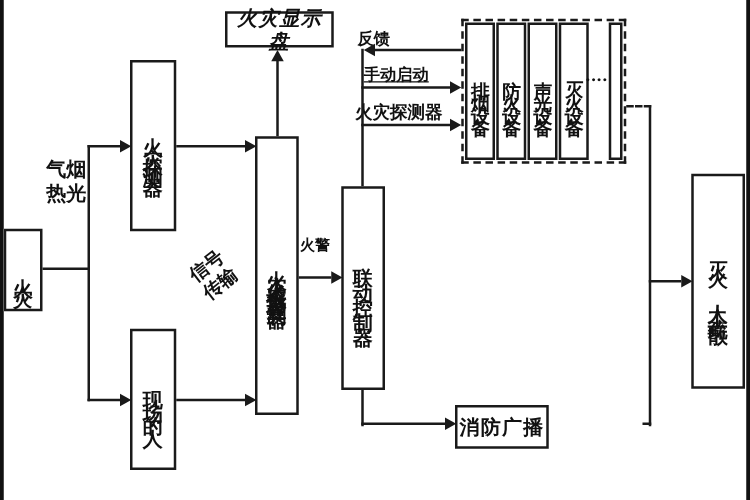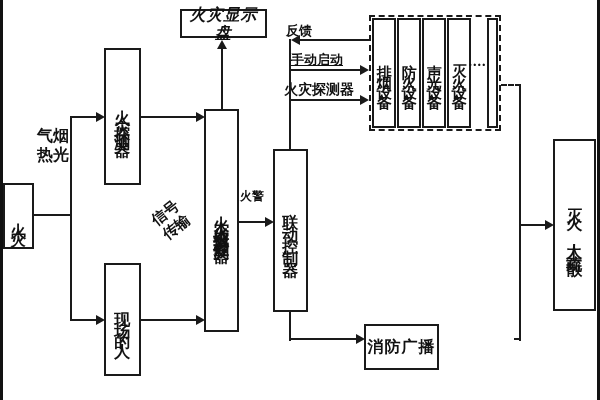--- a/index.html
+++ b/index.html
@@ -48,21 +48,21 @@
   <div class="box v ls12" style="left:273px;top:149px;width:35px;height:163px;">联动控制器</div>
 
   <div class="dashed-group" style="left:369px;top:15px;width:132px;height:116px;"></div>
   <div class="box v ls10 eq" style="left:372px;top:18px;width:24px;height:110px;">排烟设备</div>
   <div class="box v ls10 eq" style="left:397px;top:18px;width:24px;height:110px;">防火设备</div>
   <div class="box v ls10 eq" style="left:422px;top:18px;width:24px;height:110px;">声光设备</div>
   <div class="box v ls10 eq" style="left:447px;top:18px;width:24px;height:110px;">灭火设备</div>
   <div class="lab" style="left:468px;top:54px;font-size:13px;">......</div>
   <div class="box" style="left:487px;top:18px;width:11px;height:110px;"></div>
 
-  <div class="box" style="left:364px;top:324px;width:75px;height:46px;letter-spacing:1px;">消防广播</div>
+  <div class="box" style="left:364px;top:324px;width:75px;height:35px;letter-spacing:1px;">消防广播</div>
 
   <div class="box v ls6" style="left:553px;top:139px;width:43px;height:172px;">灭火　人工疏散</div>
 
   <div class="lab wrap2" style="left:37px;top:110px;width:36px;font-size:16px;margin-top:16px;">气烟热光</div>
   <div class="lab wrap2" style="left:155px;top:200px;width:36px;font-size:15px;transform:rotate(-38deg);">信号传输</div>
   <div class="lab" style="left:240px;top:188px;font-size:12px;">火警</div>
   <div class="lab" style="left:286px;top:22px;font-size:13px;">反馈</div>
   <div class="lab" style="left:291px;top:51px;font-size:13px;text-decoration:underline;">手动启动</div>
   <div class="lab" style="left:284px;top:81px;font-size:14px;">火灾探测器</div>
 

